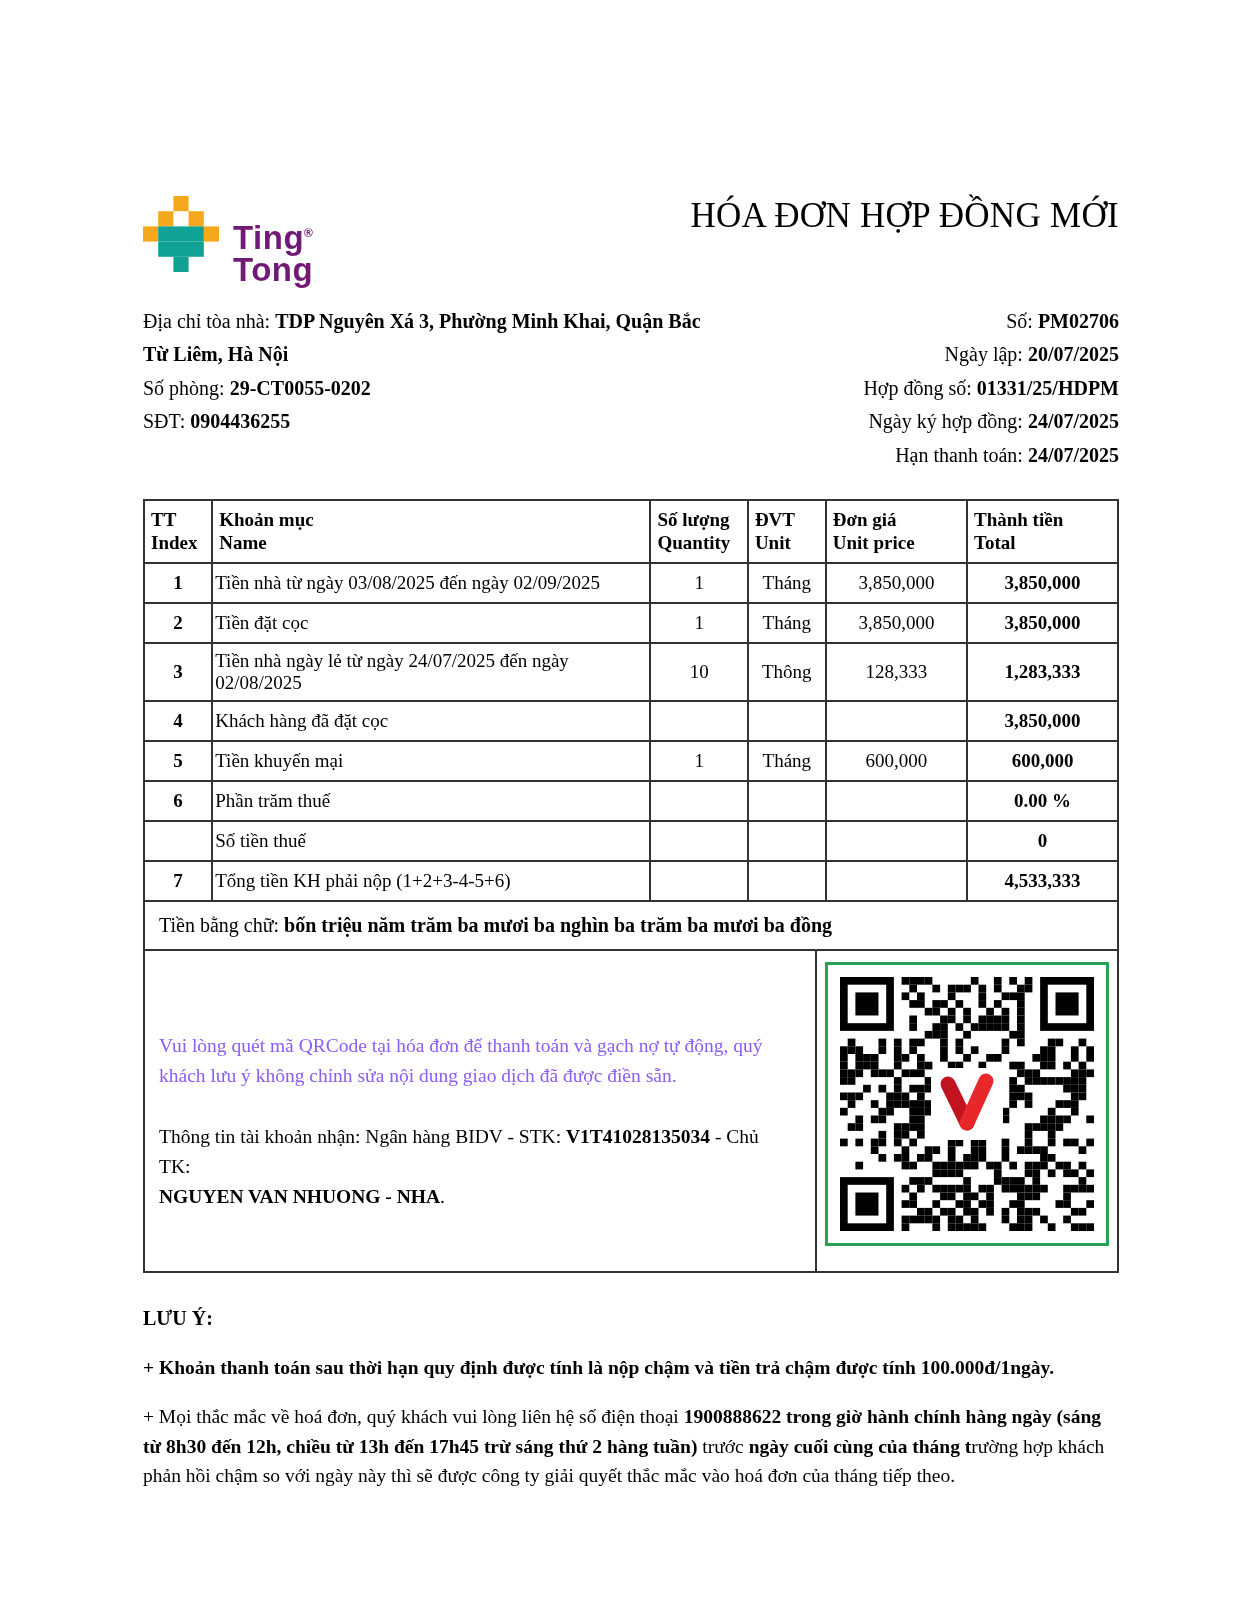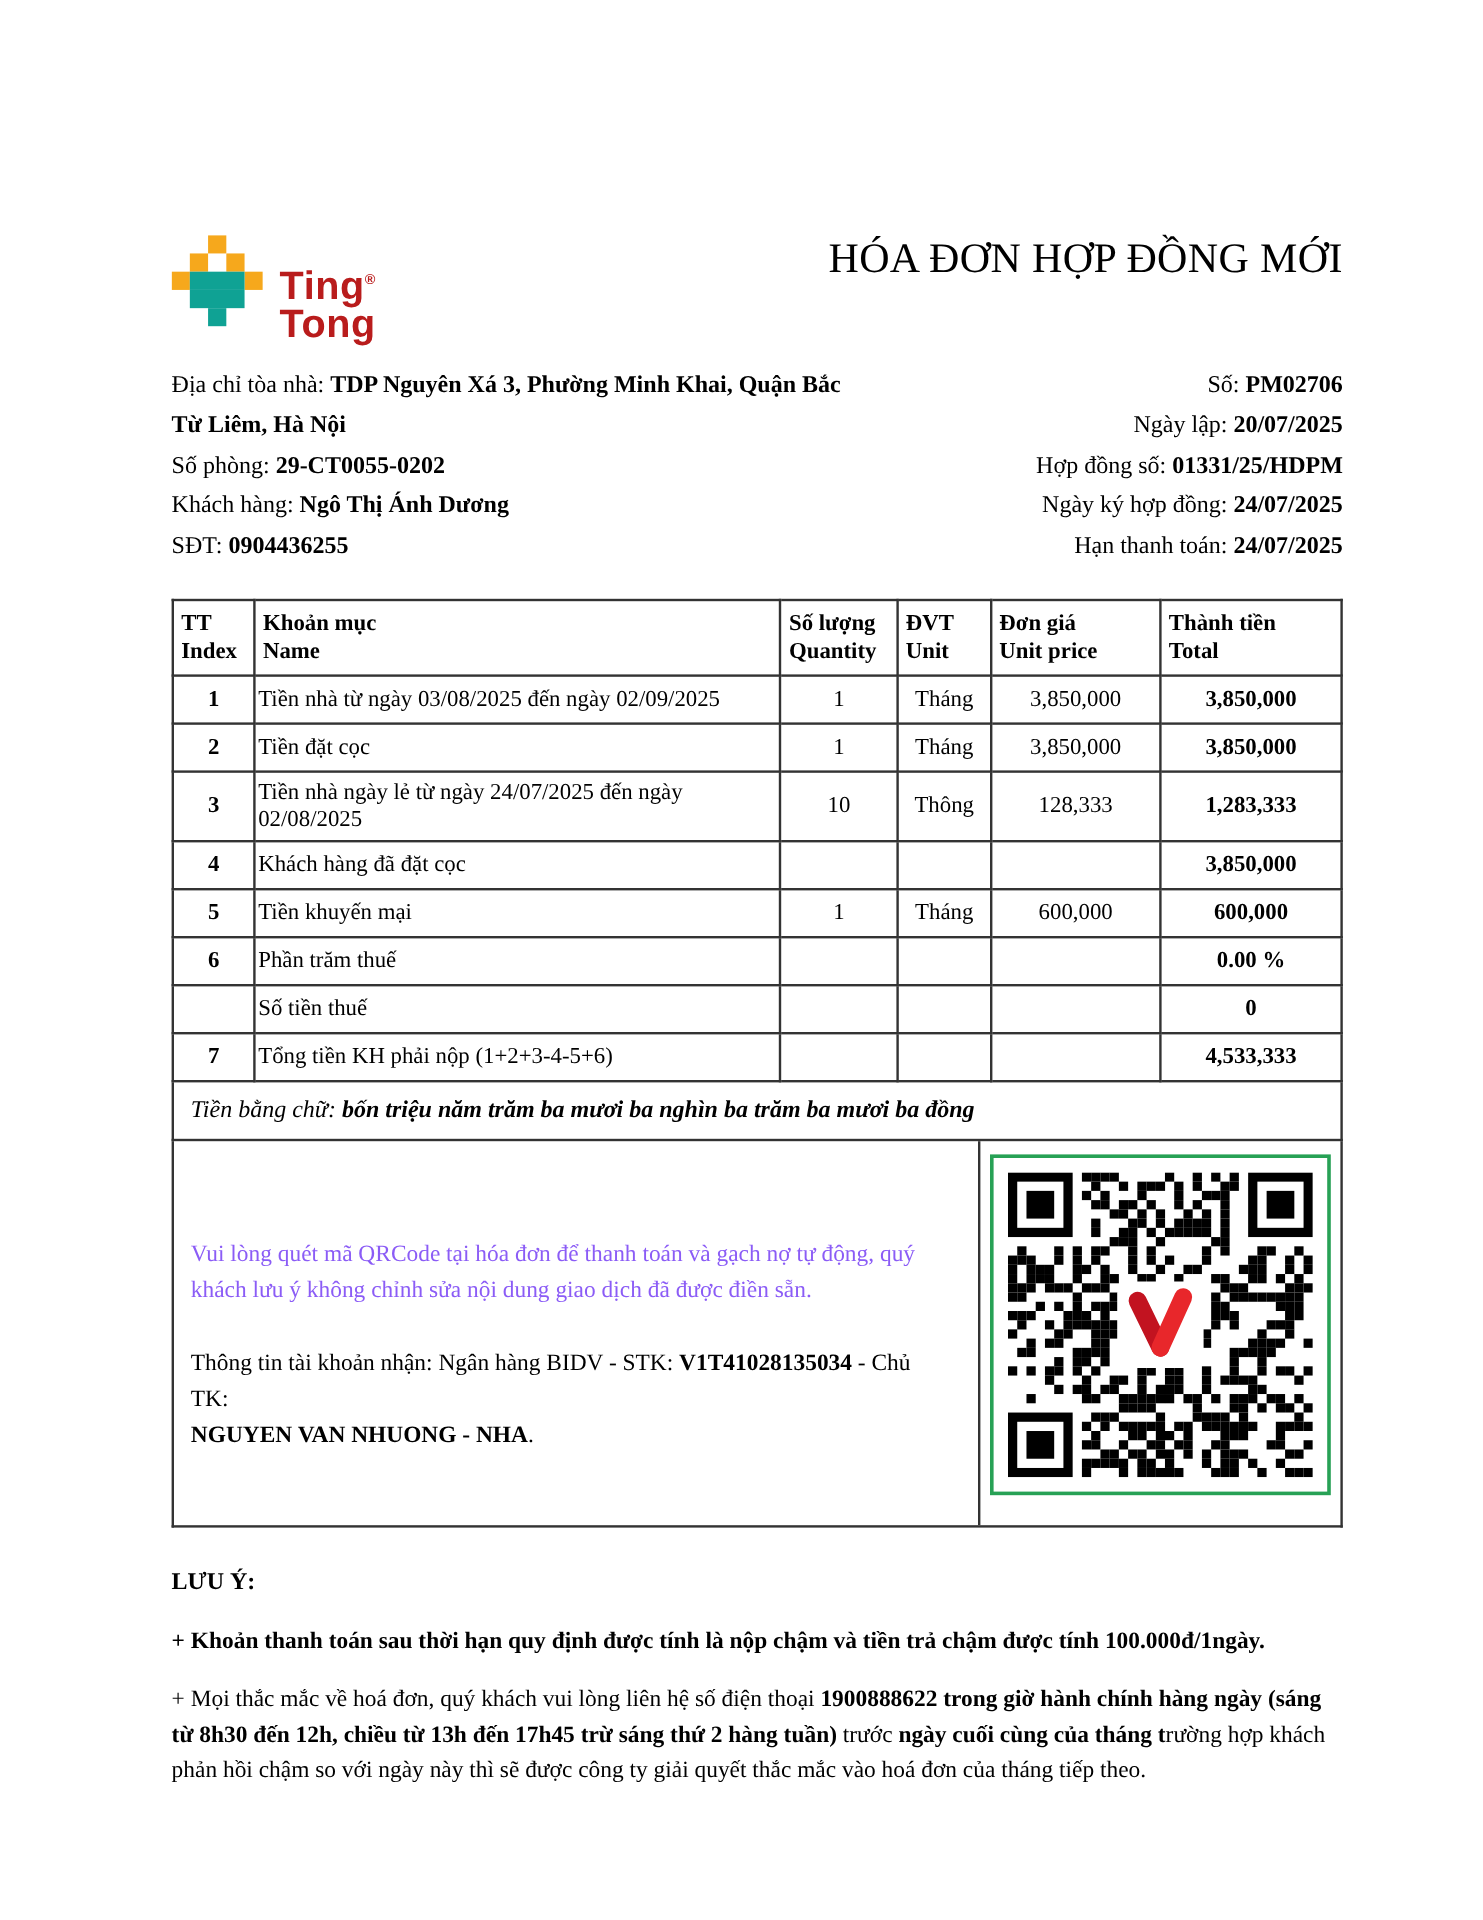--- a/index.html
+++ b/index.html
@@ -11,21 +11,21 @@
     position:relative;
   }
   .page { padding:182px 117px 0 143px; }
 
   
   .header-row { display:flex; justify-content:space-between; align-items:flex-start; }
   .logo { display:flex; align-items:center; gap:14px; }
   .logo-icon { width:76px; height:76px; flex:0 0 auto; }
   .logo-text {
     font-family:"Liberation Sans", sans-serif;
-    font-weight:bold; color:#b91c1c;
+    font-weight:bold; color:#701a75;
     font-size:33px; line-height:0.98; letter-spacing:0.5px;margin-top:40px;
   }
   .logo-text sup { font-size:12px; vertical-align:super; }
   .page-title {
     font-size:35px; font-weight:normal; margin-top:14px;
     letter-spacing:0.3px; text-align:right;
   }
 
   
   .info-row { display:flex; margin-top:18px; font-size:20px; }
@@ -45,21 +45,21 @@
   .invoice-table th { text-align:left; padding:7px 6px; line-height:1.25; }
   td.c-tt { text-align:center; font-weight:bold; }
   td.c-name { text-align:left; padding-left:2px; }
   td.c-qty, td.c-unit, td.c-price { text-align:center; }
   td.c-total { text-align:center; font-weight:bold; }
   .invoice-table tbody td { height:40px; }
 
   
   .words-row {
     border:2px solid #333; border-top:none;
-    padding:12px 14px; font-size:20px; font-style:italic;
+    padding:12px 14px; font-size:20px; 
   }
   .words-row .val { font-weight:bold; }
 
   
   .qr-row {
     border:2px solid #333; border-top:none;
     display:flex; min-height:322px;
   }
   .qr-left {
     flex:1; border-right:2px solid #333;
@@ -107,21 +107,20 @@
         <div>Tong</div>
       </div>
     </div>
     <h1 class="page-title">HÓA ĐƠN HỢP ĐỒNG MỚI</h1>
   </div>
 
   <div class="info-row">
     <div class="info-left">
       <p><span>Địa chỉ tòa nhà: </span><span class="b">TDP Nguyên Xá 3, Phường Minh Khai, Quận Bắc Từ Liêm, Hà Nội</span></p>
       <p><span>Số phòng: </span><span class="b">29-CT0055-0202</span></p>
-      <p><span>Khách hàng: </span><span class="b">Ngô Thị Ánh Dương</span></p>
       <p><span>SĐT: </span><span class="b">0904436255</span></p>
     </div>
     <div class="info-right">
       <p><span>Số: </span><span class="b">PM02706</span></p>
       <p><span>Ngày lập: </span><span class="b">20/07/2025</span></p>
       <p><span>Hợp đồng số: </span><span class="b">01331/25/HDPM</span></p>
       <p><span>Ngày ký hợp đồng: </span><span class="b">24/07/2025</span></p>
       <p><span>Hạn thanh toán: </span><span class="b">24/07/2025</span></p>
     </div>
   </div>

